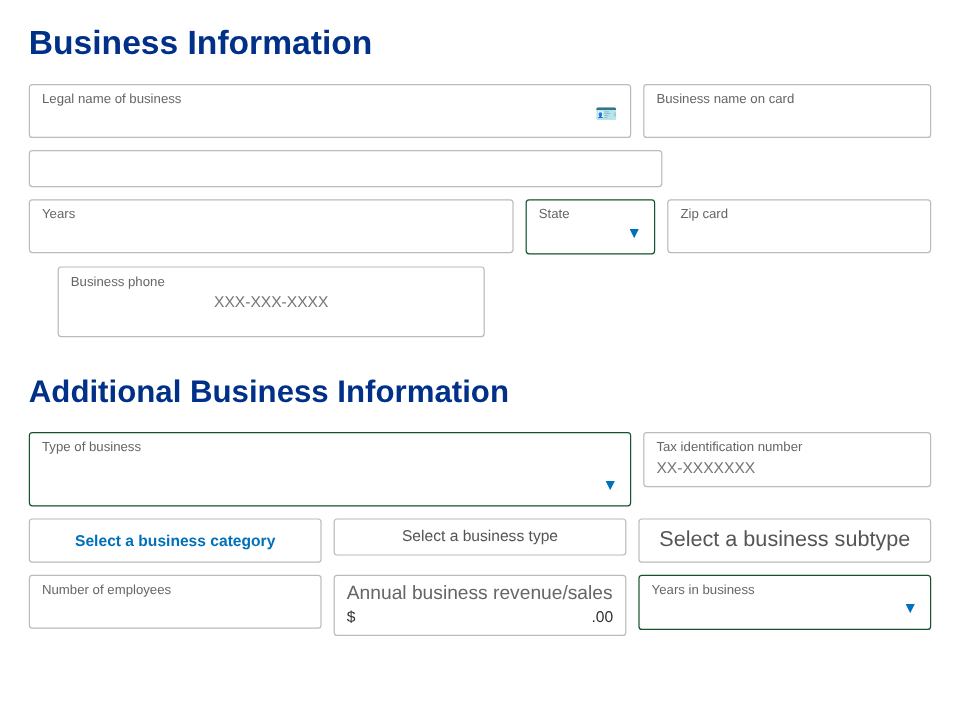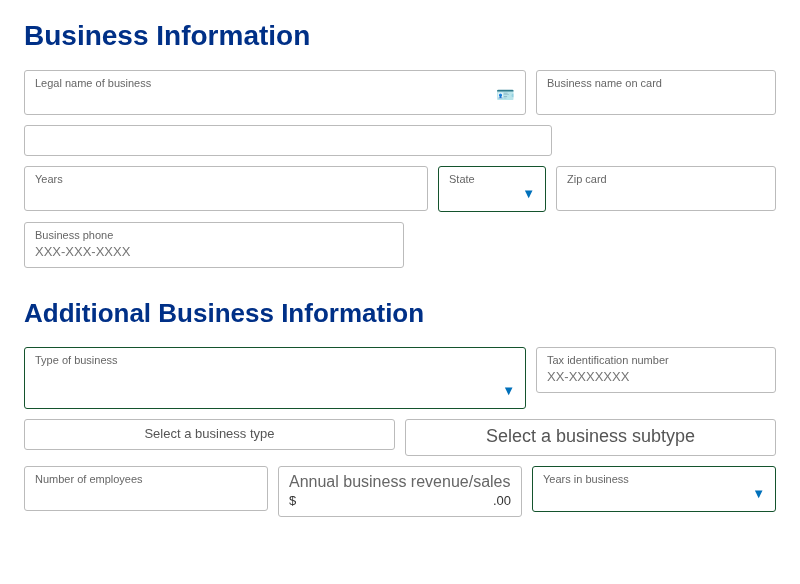--- a/index.html
+++ b/index.html
@@ -96,36 +96,38 @@
       position: absolute;
       right: 10px;
       bottom: 10px;
       color: #0070ba;
       font-size: 13px;
       pointer-events: none;
     }
     .phone-field {
       border: 1px solid #bbb;
       border-radius: 3px;
-      padding: 6px 10px 8px 10px;
-      background: #fff;
+      padding: 6px 10px 21px 10px;
+      background: #fff;
+      margin-left: 24px;
     }
     .phone-field .inner-label {
       font-size: 11px;
       color: #666;
       margin-bottom: 2px;
     }
     .phone-field input {
       border: none;
       outline: none;
       font-size: 13px;
       color: #999;
       background: transparent;
       width: 100%;
       padding: 0;
+      text-align: center;
     }
 
     
     .blue-link-select .inner-label-link {
       color: #0070ba;
       font-size: 13px;
       font-weight: bold;
       cursor: pointer;
     }
 
@@ -268,20 +270,25 @@
     <div class="field-group" style="flex:0 0 240px">
       <div class="tax-field">
         <div class="inner-label">Tax identification number</div>
         <input type="text" placeholder="XX-XXXXXXX" style="">
       </div>
     </div>
   </div>
 
   <div class="form-row">
     <div class="field-group" style="flex:1">
+      <div class="field-wrapper blue-link-select" style="border:1px solid #bbb;border-radius:3px;padding:10px;background:#fff;display:flex;align-items:center;">
+        <span class="inner-label-link" style="color:#0070ba;font-size:13px;font-weight:bold;cursor:pointer;">Select a business category</span>
+      </div>
+    </div>
+    <div class="field-group" style="flex:1">
       <div class="field-wrapper" style="display:flex;align-items:center;justify-content:space-between;">
         <span style="font-size:13px;color:#555;">Select a business type</span>
       </div>
     </div>
     <div class="field-group" style="flex:1">
       <div class="field-wrapper" style="display:flex;align-items:center;">
         <span style="font-size:18px;color:#555;">Select a business subtype</span>
       </div>
     </div>
   </div>

